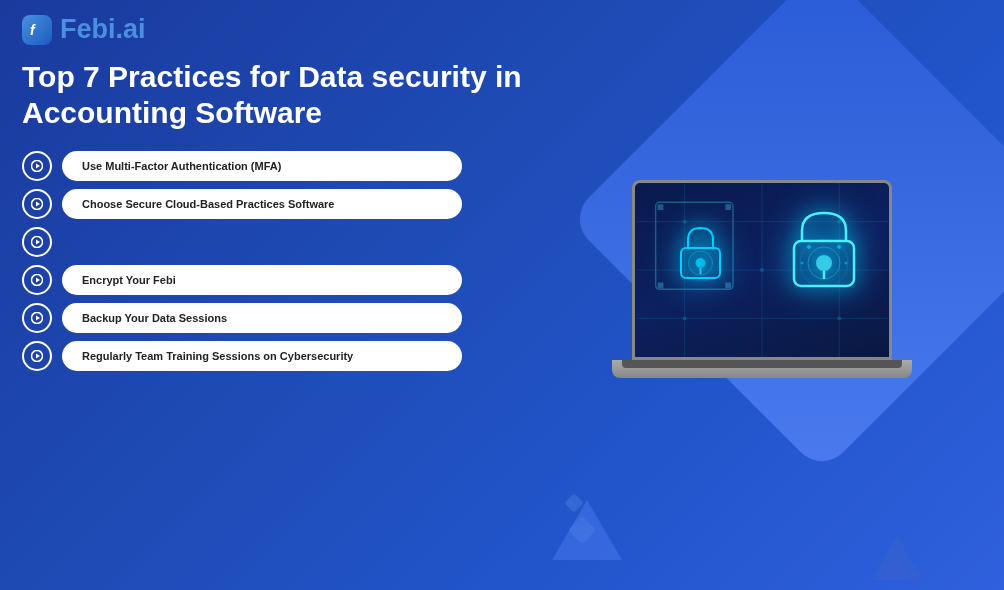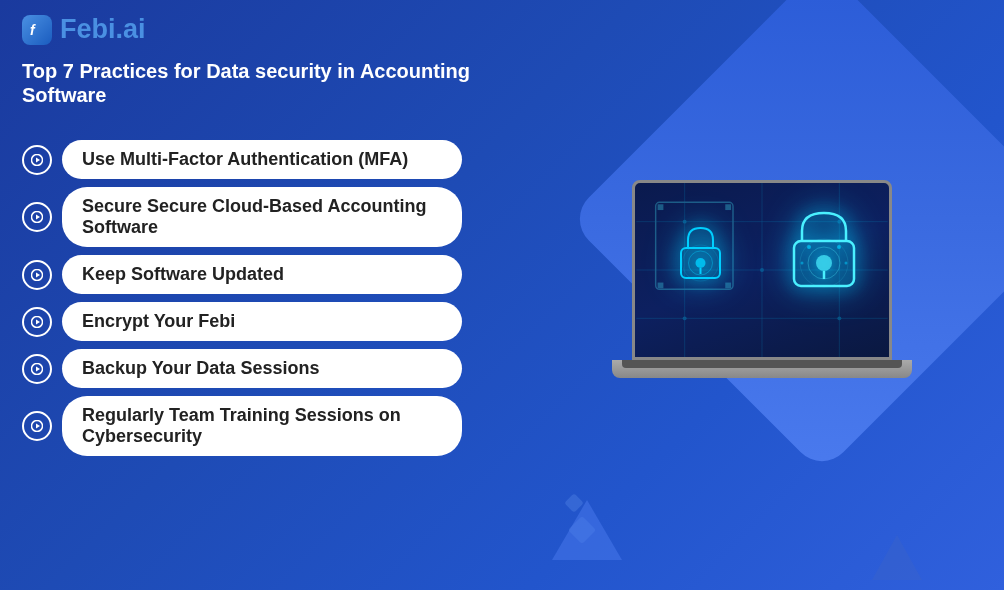--- a/index.html
+++ b/index.html
@@ -59,24 +59,24 @@
     
     .left-panel {
       flex: 0 0 520px;
       display: flex;
       flex-direction: column;
       gap: 0;
     }
 
     .main-title {
       color: white;
-      font-size: 20px;
+      font-size: 30px;
       font-weight: 900;
       line-height: 1.2;
-      margin-bottom: 33px;
+      margin-bottom: 20px;
     }
 
     .practices-list {
       display: flex;
       flex-direction: column;
       gap: 8px;
     }
 
     .practice-item {
       display: flex;
@@ -98,21 +98,21 @@
 
     .play-btn svg {
       width: 12px;
       height: 12px;
     }
 
     .practice-label {
       background: white;
       border-radius: 25px;
       padding: 9px 20px;
-      font-size: 18px;
+      font-size: 11px;
       font-weight: 600;
       color: #222;
       flex: 1;
       max-width: 400px;
     }
 
     
     .right-panel {
       flex: 1;
       position: relative;
@@ -276,30 +276,29 @@
       </div>
       <div class="practice-label">Use Multi-Factor Authentication (MFA)</div>
     </div>
           <div class="practice-item">
       <div class="play-btn">
         <svg viewBox="0 0 12 12" fill="none">
           <circle cx="6" cy="6" r="5.5" stroke="white" stroke-width="1.5"></circle>
           <polygon points="5,3.5 9,6 5,8.5" fill="white"></polygon>
         </svg>
       </div>
-      <div class="practice-label">Secure Secure Cloud-Based Accounting Software</div>
+      <div class="practice-label">Choose Secure Cloud-Based Practices Software</div>
     </div>
           <div class="practice-item">
       <div class="play-btn">
         <svg viewBox="0 0 12 12" fill="none">
           <circle cx="6" cy="6" r="5.5" stroke="white" stroke-width="1.5"></circle>
           <polygon points="5,3.5 9,6 5,8.5" fill="white"></polygon>
         </svg>
       </div>
-      <div class="practice-label">Keep Software Updated</div>
     </div>
           <div class="practice-item">
       <div class="play-btn">
         <svg viewBox="0 0 12 12" fill="none">
           <circle cx="6" cy="6" r="5.5" stroke="white" stroke-width="1.5"></circle>
           <polygon points="5,3.5 9,6 5,8.5" fill="white"></polygon>
         </svg>
       </div>
       <div class="practice-label">Encrypt Your Febi</div>
     </div>

